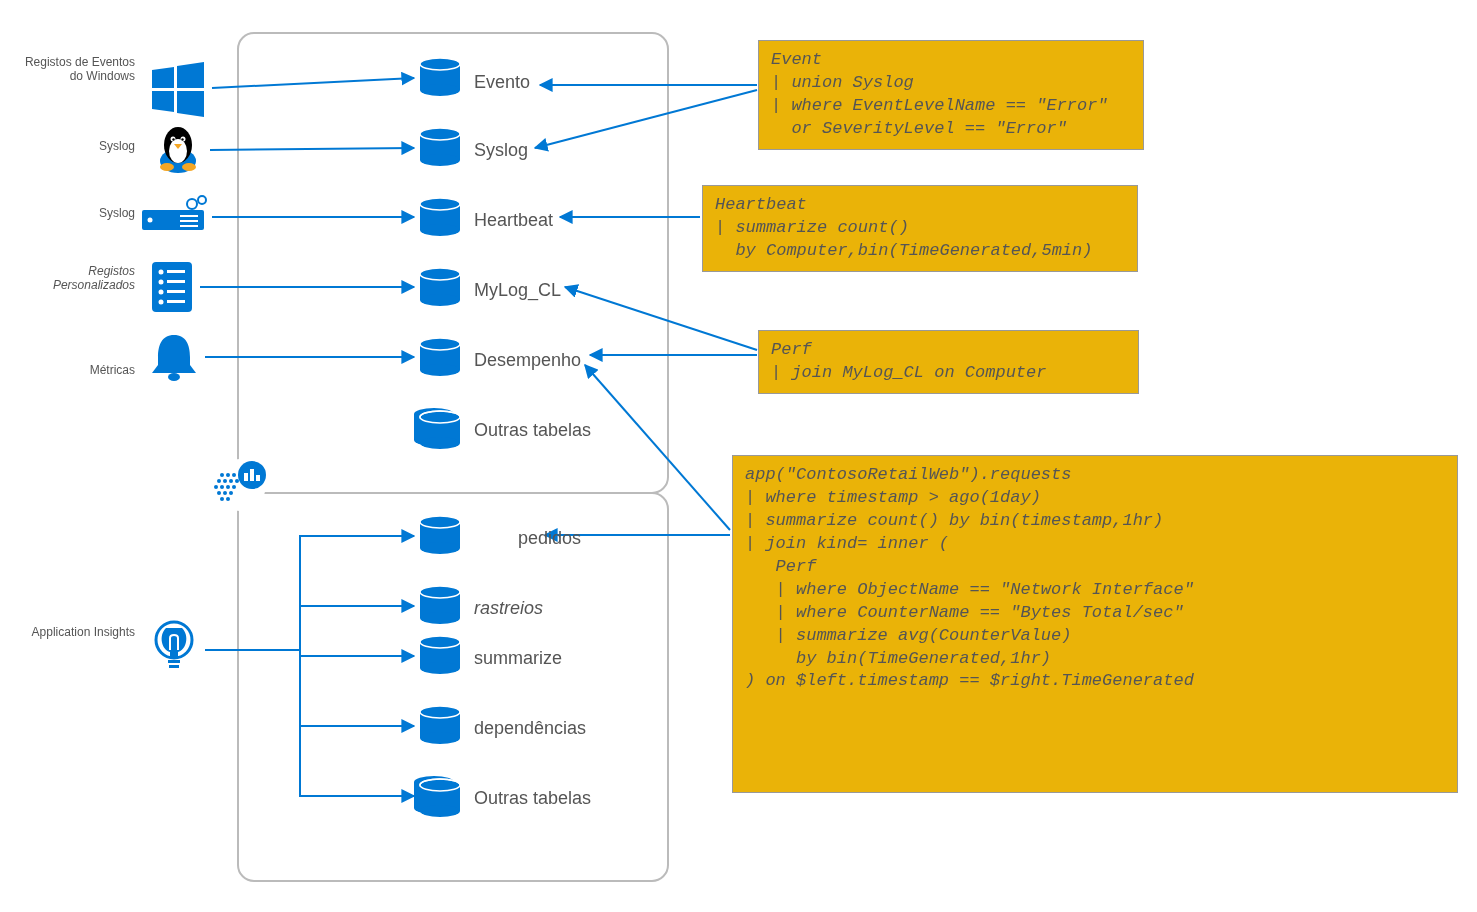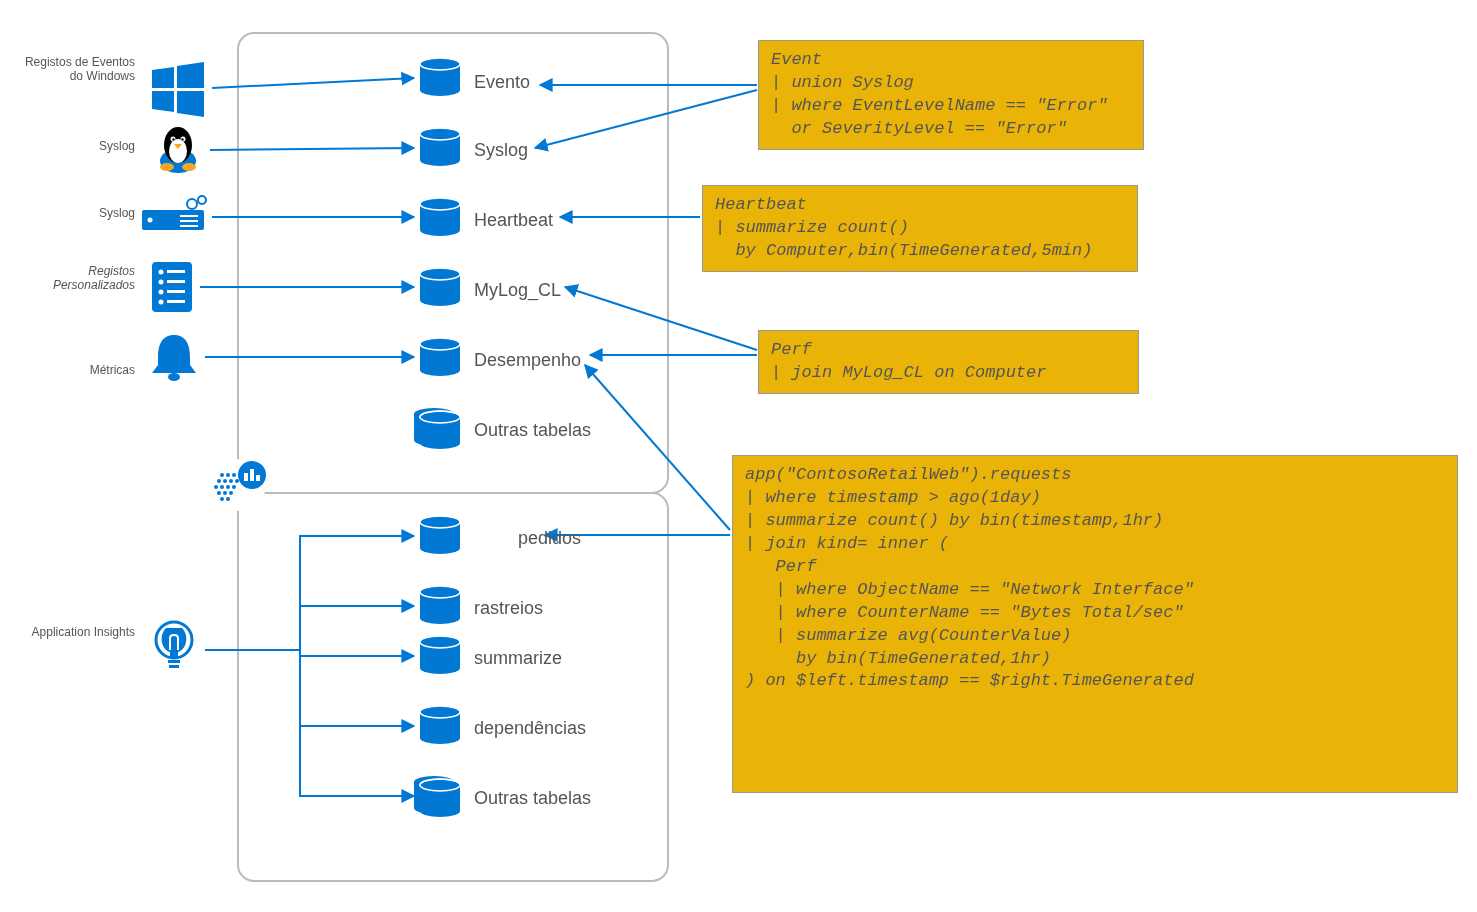--- a/index.html
+++ b/index.html
@@ -254,21 +254,21 @@
 <div class="src-label" style="left:10px; top:625px; width:125px;">Application
 Insights</div>
 
 <div class="tbl-label" style="left:474px; top:72px;">Evento</div>
 <div class="tbl-label" style="left:474px; top:140px;">Syslog</div>
 <div class="tbl-label" style="left:474px; top:210px;">Heartbeat</div>
 <div class="tbl-label" style="left:474px; top:280px;">MyLog_CL</div>
 <div class="tbl-label" style="left:474px; top:350px;">Desempenho</div>
 <div class="tbl-label" style="left:474px; top:420px;">Outras tabelas</div>
 <div class="tbl-label" style="left:474px; top:528px;margin-left:44px;">pedidos</div>
-<div class="tbl-label" style="left:474px; top:598px;">rastreios</div>
+<div class="tbl-label" style="left:474px; top:598px;font-style:italic;">rastreios</div>
 <div class="tbl-label" style="left:474px; top:648px;">summarize</div>
 <div class="tbl-label" style="left:474px; top:718px;">dependências</div>
 <div class="tbl-label" style="left:474px; top:788px;">Outras tabelas</div>
 
 <div class="code-box" style="left:758px; top:40px; width:360px;">Event
 | union Syslog
 | where EventLevelName == "Error"
   or SeverityLevel == "Error"</div>
 <div class="code-box" style="left:702px; top:185px; width:410px;">Heartbeat
 | summarize count()

